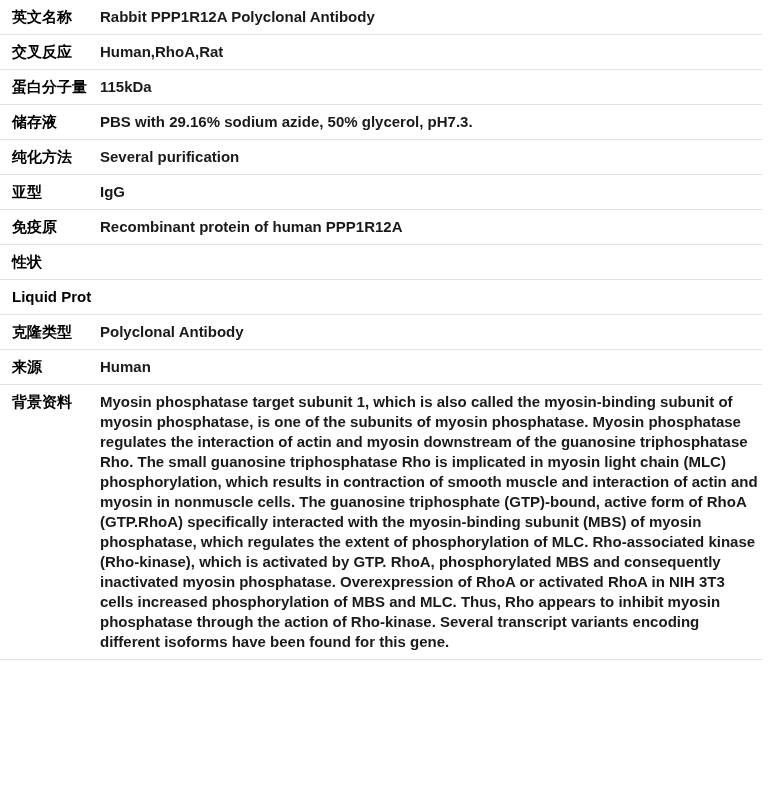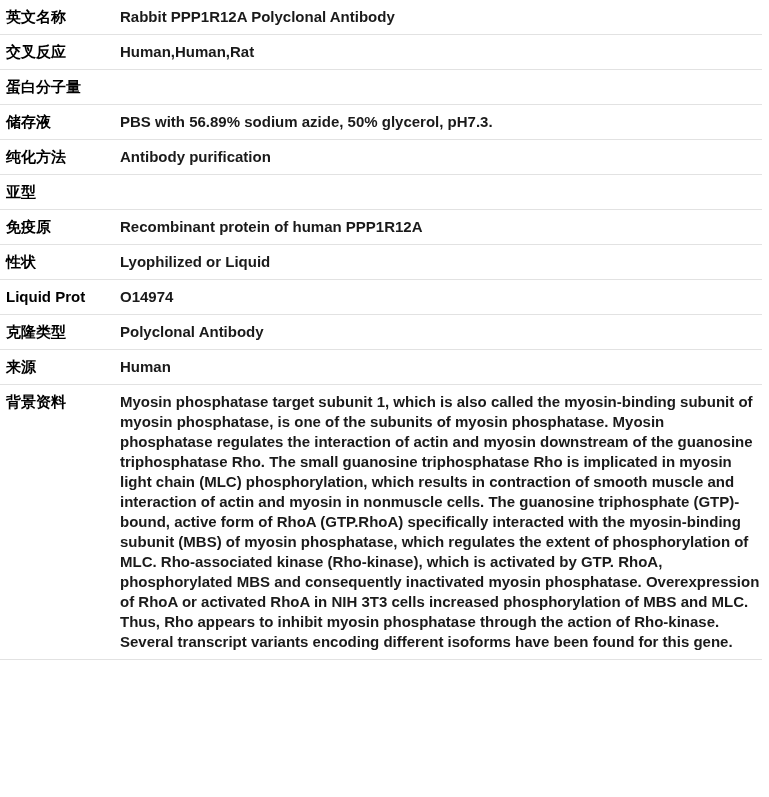--- a/index.html
+++ b/index.html
@@ -21,22 +21,22 @@
     margin: 0;
   }
   .row {
     display: flex;
     align-items: flex-start;
     border-bottom: 1px solid var(--divider);
     padding: 7px 0;
   }
   .row-label {
     flex: none;
-    width: 120px;
-    padding-left: 6px;
+    width: 100px;
+    padding-left: 12px;
     font-weight: bold;
     line-height: 20px;
     color: #000000;
   }
   .row-value {
     flex: 1;
     line-height: 20px;
     padding-right: 2px;
     white-space: pre-wrap;
     font-weight: bold;
@@ -48,56 +48,56 @@
 <div class="spec-table">
   <div class="row">
     <div class="row-label">英文名称</div>
     <div class="row-value">Rabbit PPP1R12A Polyclonal Antibody</div>
   </div>
 
 
 
   <div class="row">
     <div class="row-label">交叉反应</div>
-    <div class="row-value">Human,Human,Rat</div>
+    <div class="row-value">Human,RhoA,Rat</div>
   </div>
 
   <div class="row">
     <div class="row-label">蛋白分子量</div>
+    <div class="row-value">115kDa</div>
   </div>
 
 
 
   <div class="row">
     <div class="row-label">储存液</div>
-    <div class="row-value">PBS with 56.89% sodium azide, 50% glycerol, pH7.3.</div>
+    <div class="row-value">PBS with 29.16% sodium azide, 50% glycerol, pH7.3.</div>
   </div>
 
   <div class="row">
     <div class="row-label">纯化方法</div>
-    <div class="row-value">Antibody purification</div>
+    <div class="row-value">Several purification</div>
   </div>
 
   <div class="row">
     <div class="row-label">亚型</div>
+    <div class="row-value">IgG</div>
   </div>
 
   <div class="row">
     <div class="row-label">免疫原</div>
     <div class="row-value">Recombinant protein of human PPP1R12A</div>
   </div>
 
   <div class="row">
     <div class="row-label">性状</div>
-    <div class="row-value">Lyophilized or Liquid</div>
   </div>
 
   <div class="row">
     <div class="row-label">Liquid Prot</div>
-    <div class="row-value">O14974</div>
   </div>
 
   <div class="row">
     <div class="row-label">克隆类型</div>
     <div class="row-value">Polyclonal Antibody</div>
   </div>
 
   <div class="row">
     <div class="row-label">来源</div>
     <div class="row-value">Human</div>

